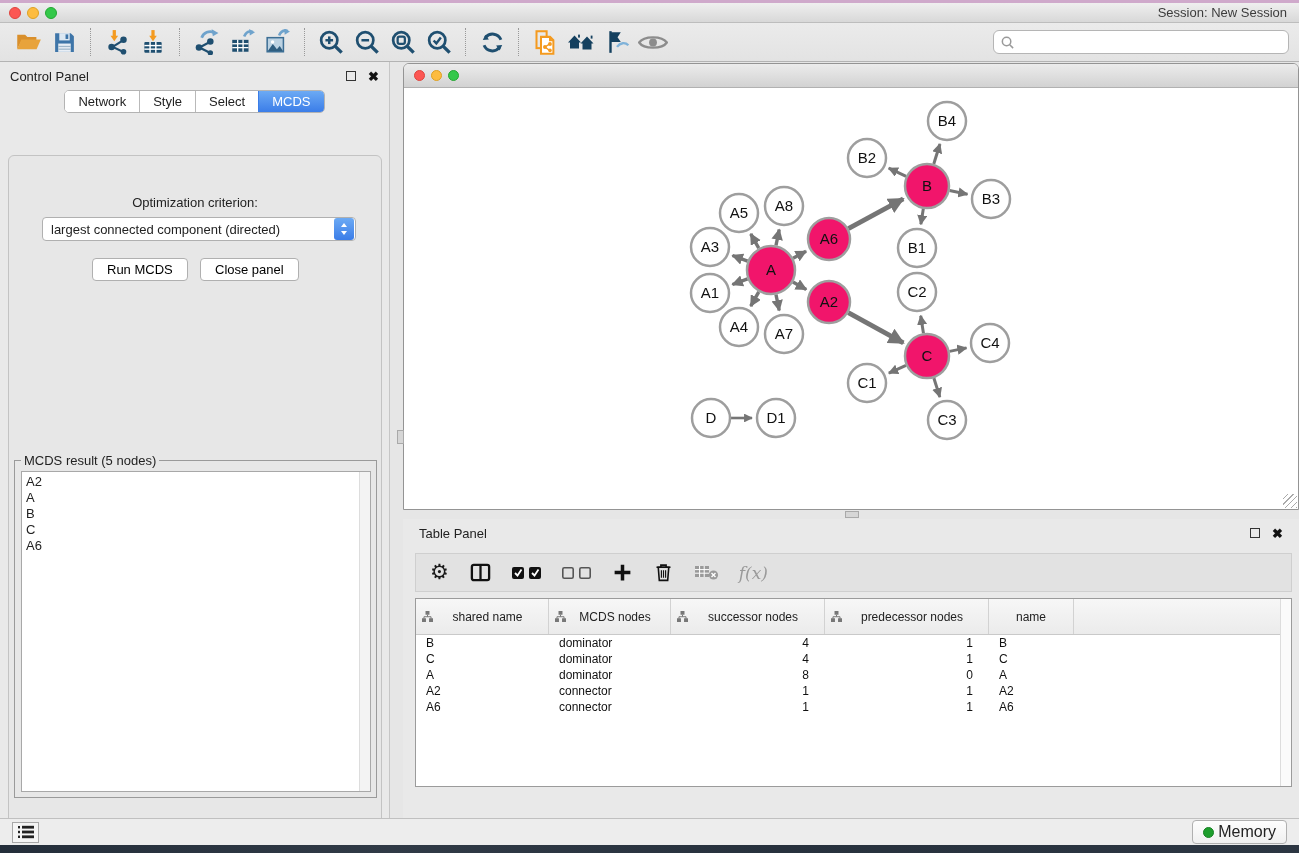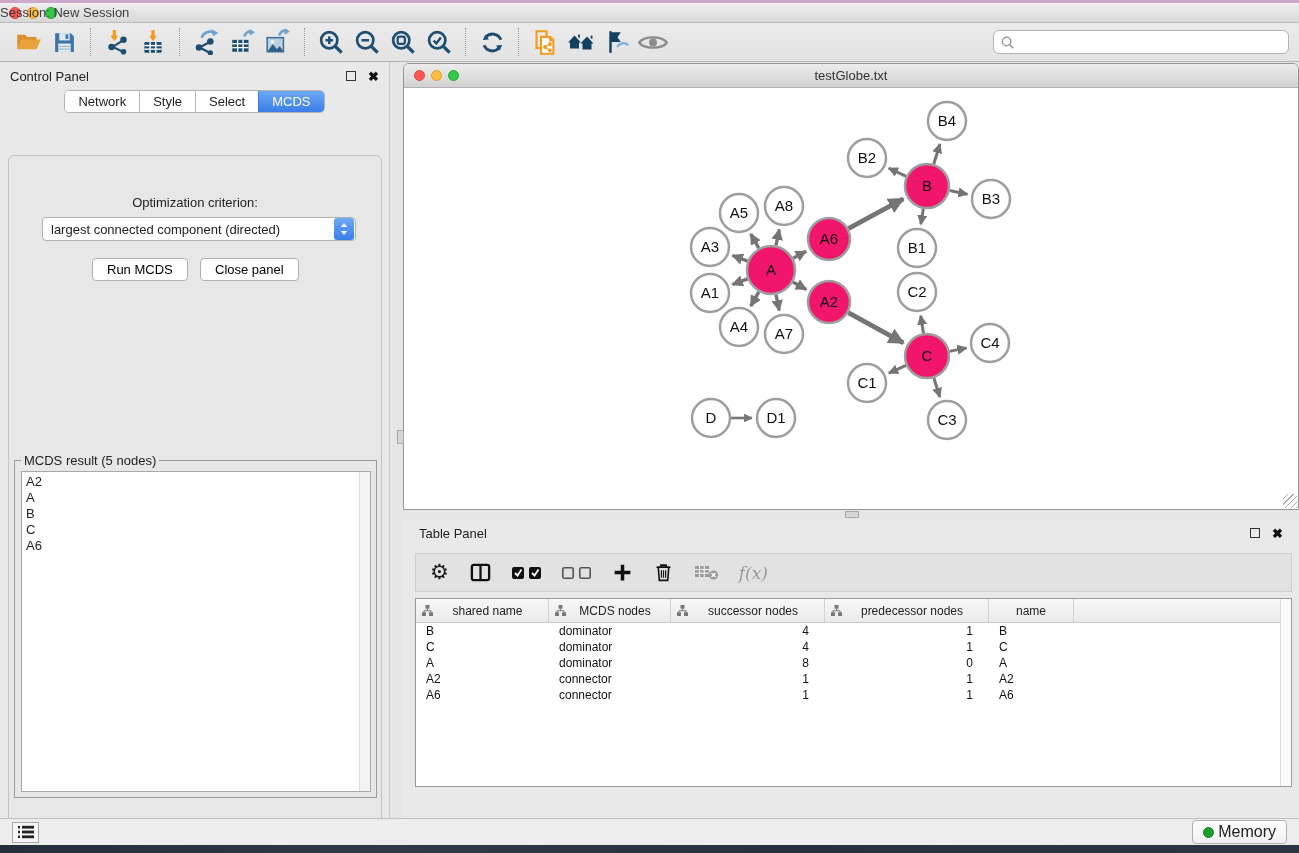--- a/index.html
+++ b/index.html
@@ -7,21 +7,21 @@
   body{font-family:"Liberation Sans",sans-serif;background:#e6e6e6;position:relative;overflow:hidden;font-size:13px;color:#222}
   .abs{position:absolute}
 
   
   #desktop-strip{left:0;top:0;width:1299px;height:3px;background:#cfa9cb}
   #titlebar{left:0;top:3px;width:1299px;height:20px;background:linear-gradient(#efefef,#d8d8d8);border-bottom:1px solid #bdbdbd;display:flex;align-items:center}
   .tl{width:12px;height:12px;border-radius:50%;display:inline-block;margin-right:6px}
   .tl-red{background:#fc5753;border:1px solid #df443e}
   .tl-yellow{background:#fdbc40;border:1px solid #dea123}
   .tl-green{background:#34c84a;border:1px solid #24a732}
-  #titlebar .title{position:absolute;left:0;right:0;text-align:left;color:#3c3c3c}
+  #titlebar .title{position:absolute;left:0;right:12px;text-align:right;color:#3c3c3c}
 
   
   #toolbar{left:0;top:23px;width:1299px;height:39px;background:linear-gradient(#ebebeb,#e3e3e3);border-bottom:1px solid #b3b3b3;display:flex;align-items:center;padding:0 10px}
   .tbtn{width:36px;height:34px;display:flex;align-items:center;justify-content:center;cursor:default}
   .tsep{width:1px;height:28px;border-left:1px dotted #999;margin:0 8px}
   #search-box{margin-left:auto;width:296px;height:24px;background:#fff;border:1px solid #b5b5b5;border-radius:6px;display:flex;align-items:center;padding:0 6px}
   #search-box input{border:none;outline:none;flex:1;font-size:12px;font-family:"Liberation Sans",sans-serif;background:transparent;margin-left:4px}
 
   
   #control-panel{left:0;top:62px;width:390px;height:756px;background:#e9e9e9;border-right:1px solid #c6c6c6}
@@ -57,21 +57,21 @@
   #split-left{left:397px;top:430px;width:7px;height:14px}
   #split-bottom{left:845px;top:511px;width:14px;height:7px}
 
   
   #table-panel{left:403px;top:519px;width:896px;height:299px;background:#e9e9e9}
   #tp-toolbar{position:absolute;left:12px;top:34px;width:877px;height:39px;background:#e2e2e2;border:1px solid #cfcfcf;display:flex;align-items:center;padding:0 14px;gap:20px}
   .tpico{display:flex;align-items:center;justify-content:center}
   #gear-glyph{font-size:21px;color:#1a1a1a;line-height:1;font-family:"DejaVu Sans",sans-serif}
   #fx-label{font-family:"DejaVu Serif",serif;font-style:italic;font-size:17px;color:#9a9a9a}
   #node-table{position:absolute;left:12px;top:79px;width:877px;height:189px;background:#fff;border:1px solid #9b9b9b}
-  #thead{display:flex;height:24px;background:linear-gradient(#f7f7f7,#ebebeb);border-bottom:1px solid #c9c9c9}
+  #thead{display:flex;height:36px;background:linear-gradient(#f7f7f7,#ebebeb);border-bottom:1px solid #c9c9c9}
   .th{display:flex;align-items:center;border-right:1px solid #d2d2d2;font-size:12px;color:#222;position:relative;padding-left:6px}
   .th .thlabel{flex:1;text-align:center;padding-right:6px}
   .tr{display:flex;height:16px;align-items:center}
   .td{font-size:12px;color:#111;padding-left:10px;white-space:nowrap;overflow:hidden}
   .td.num{text-align:right;padding-left:0;padding-right:16px}
   #table-scroll-gutter{position:absolute;right:0;top:0;width:11px;height:100%;background:#fbfbfb;border-left:1px solid #ddd}
   #tp-tabs{position:absolute;left:0;right:0;top:272px;display:flex;justify-content:center}
 
   
   #status-bar{left:0;top:818px;width:1299px;height:27px;background:#ededed;border-top:1px solid #c0c0c0;display:flex;align-items:center;padding:0 12px}
@@ -297,21 +297,20 @@
         <div>A6</div>
       </div>
   </div>
 </div>
 
 <div class="abs" id="net-window">
   <div id="net-titlebar">
     <span class="tl tl-red" style="width:11px;height:11px"></span>
     <span class="tl tl-yellow" style="width:11px;height:11px"></span>
     <span class="tl tl-green" style="width:11px;height:11px"></span>
-    <span class="title">testGlobe.txt</span>
   </div>
   <div id="net-canvas">
     <svg id="graph-svg" width="894" height="421">
         <defs>
           <marker id="arrowhead" viewBox="0 0 10 10" refX="9" refY="5" markerWidth="3.4" markerHeight="3.4" orient="auto">
             <path d="M0,0 L10,5 L0,10 z" fill="#757575"></path>
           </marker>
         </defs>
         <line x1="343.6075678401552" y1="190.82009737174477" x2="328.456734873451" y2="196.53270652312503" stroke="#757575" stroke-width="3.4" marker-end="url(#arrowhead)"></line>
         <line x1="343.6075678401552" y1="173.17990262825523" x2="328.456734873451" y2="167.46729347687497" stroke="#757575" stroke-width="3.4" marker-end="url(#arrowhead)"></line>

